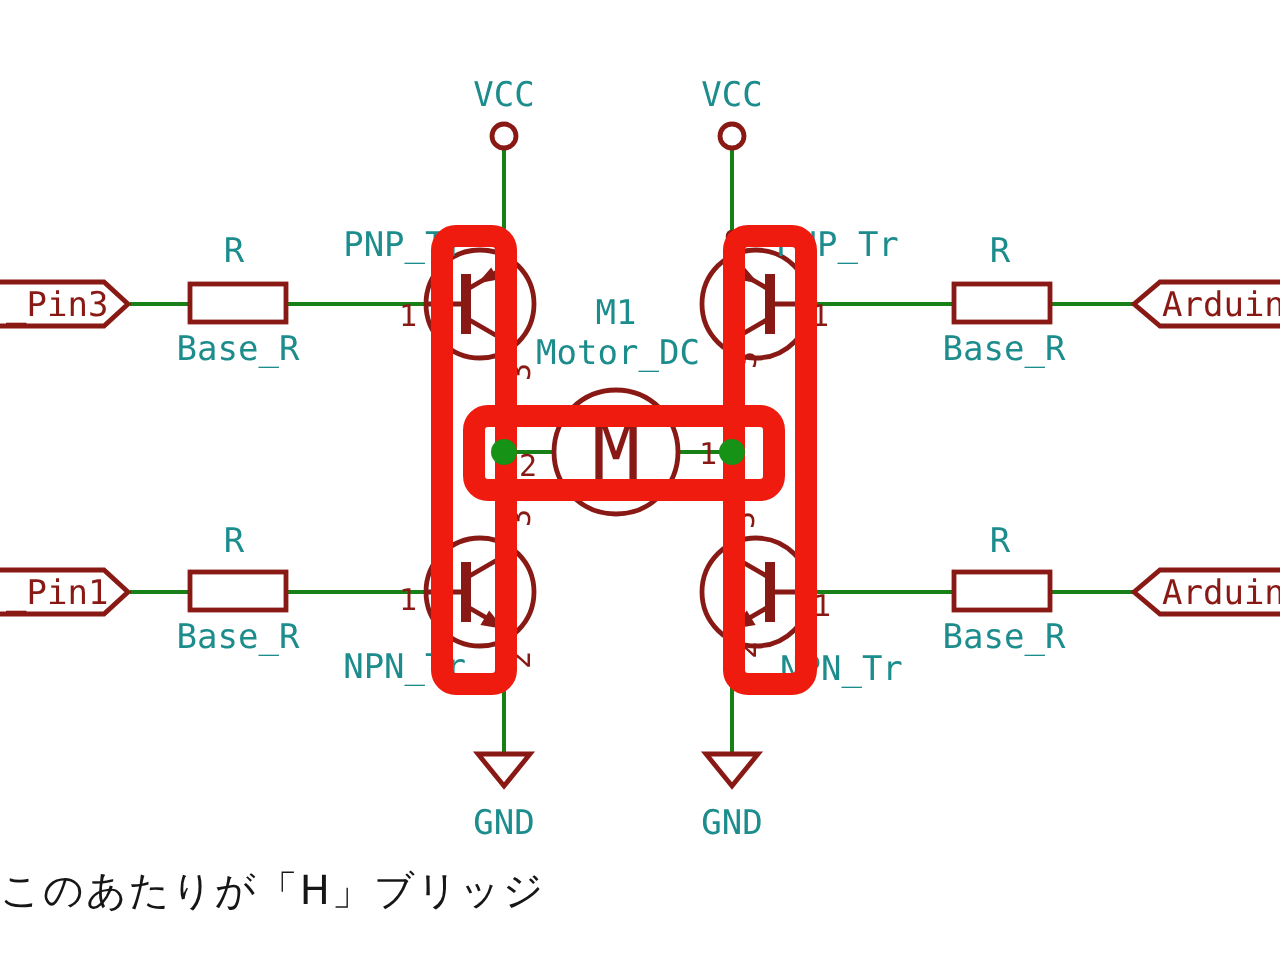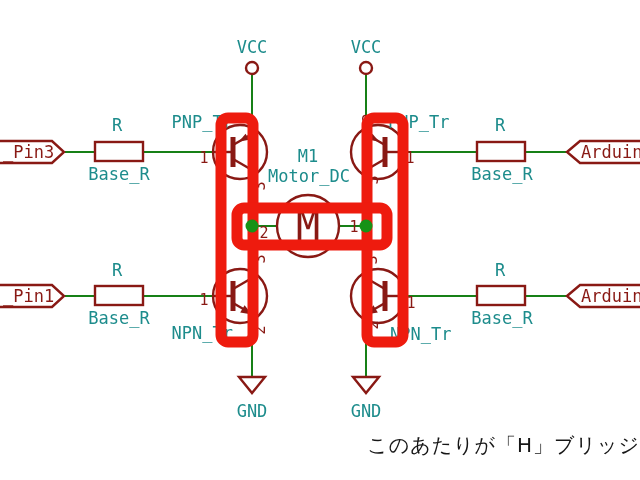--- a/index.html
+++ b/index.html
@@ -14,21 +14,21 @@
   .sym{stroke:var(--component);stroke-width:2.4;fill:none;}
   .symf{stroke:var(--component);stroke-width:2.4;fill:#fff;}
   .thick{stroke:var(--component);stroke-width:5;fill:none;}
   .arrow{fill:var(--component);stroke:none;}
   .t-field{fill:var(--field);font:17px "DejaVu Sans Mono",monospace;}
   .t-pin{fill:var(--component);font:15px "DejaVu Sans Mono",monospace;}
   .t-label{fill:var(--component);font:17px "DejaVu Sans Mono",monospace;}
   .t-motor{fill:var(--component);font:40px "DejaVu Sans Mono",monospace;}
   .hl{stroke:var(--highlight);stroke-width:11;fill:none;stroke-linejoin:round;}
   .dot{fill:var(--junction);stroke:none;}
-  .caption{position:absolute;left:0;top:432px;width:640px;text-align:right;
+  .caption{position:absolute;left:0;top:432px;width:640px;text-align:left;
            color:var(--text);font:20px "DejaVu Sans",sans-serif;letter-spacing:1px;}
 </style>
 </head>
 <body>
 
 <div id="screen">
   <svg width="640" height="480" viewBox="0 0 640 480">
 
     <g>
       <line class="wire" x1="65" y1="152" x2="95" y2="152"></line>

